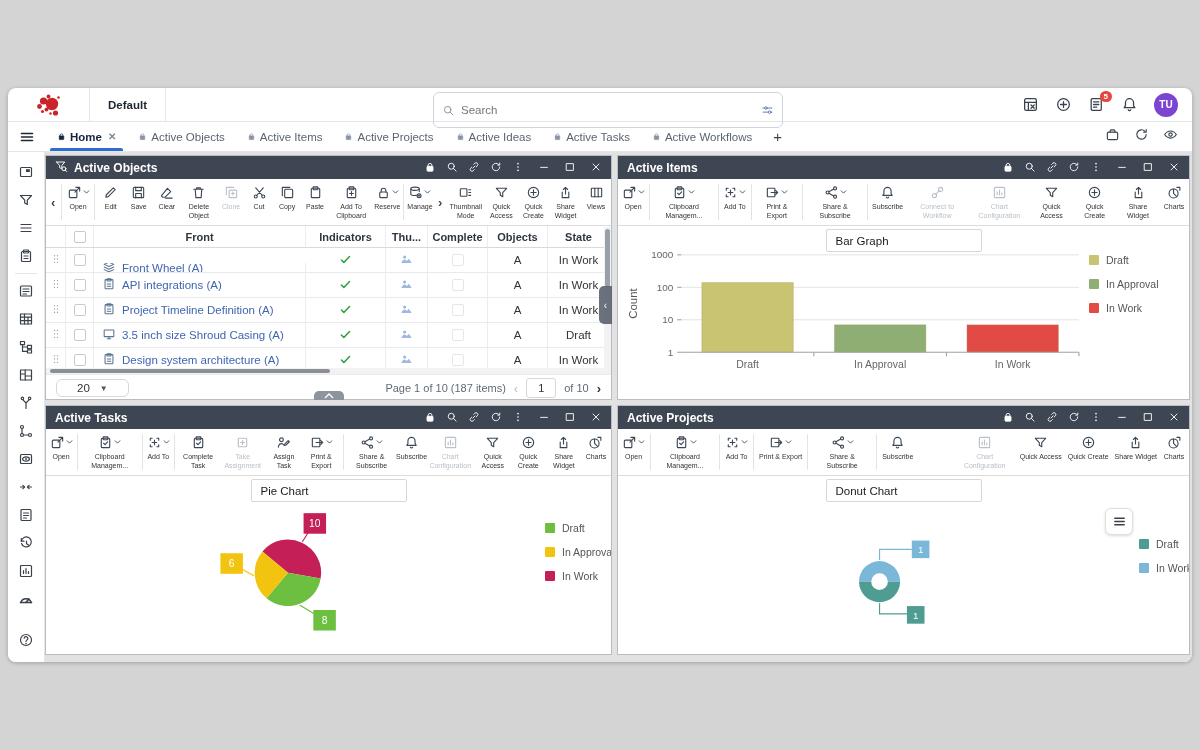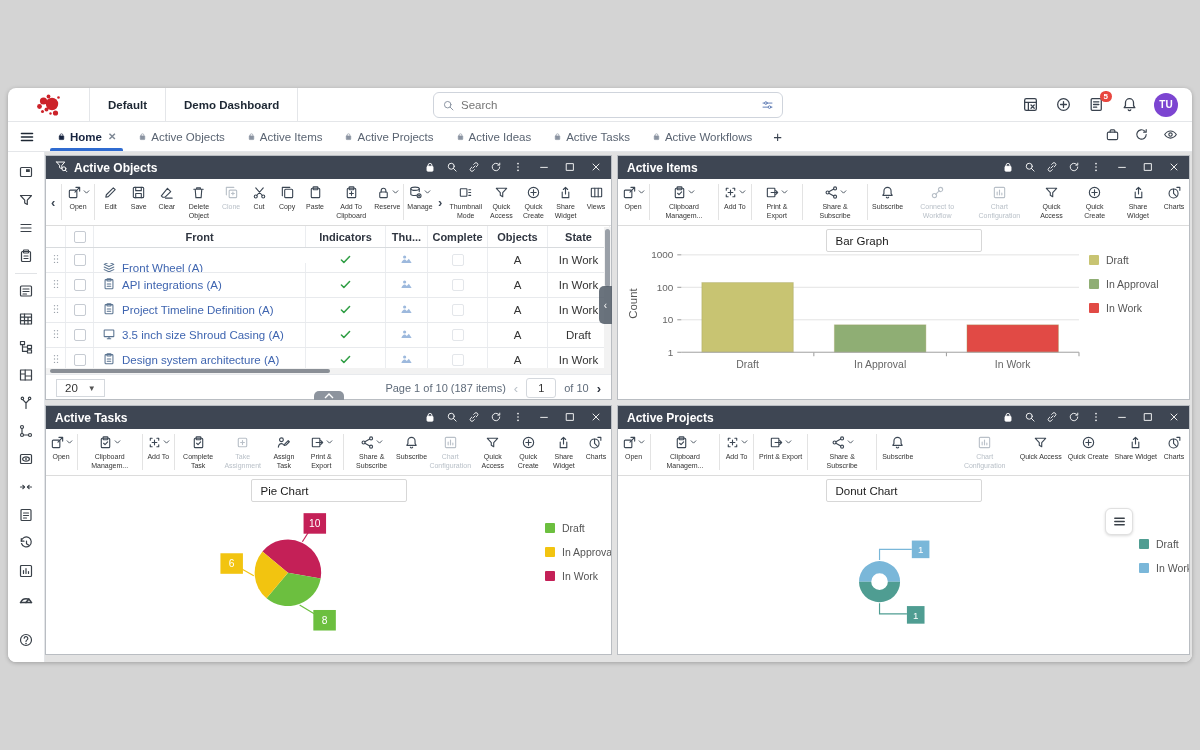--- a/index.html
+++ b/index.html
@@ -5,21 +5,21 @@
   * { margin:0; padding:0; box-sizing:border-box; }
   html,body { width:1200px; height:750px; }
   body { background:#d4d4d4; font-family:"Liberation Sans", sans-serif; position:relative; overflow:hidden; }
   .app { position:absolute; left:8px; top:88px; width:1184px; height:574px; background:#fff; border-radius:8px; box-shadow:0 1px 4px rgba(0,0,0,.25); overflow:hidden; display:flex; flex-direction:column; }
   svg.icn { width:15px; height:15px; stroke:currentColor; fill:none; stroke-width:1.2; stroke-linecap:round; stroke-linejoin:round; flex:none; }
 
   
   .topbar { height:34px; display:flex; align-items:stretch; border-bottom:1px solid #e4e6e9; position:relative; }
   .logo-box { width:82px; display:flex; align-items:center; justify-content:center; border-right:1px solid #e4e6e9; }
   .ws-tab { display:flex; align-items:center; padding:0 18px; font-size:11.5px; font-weight:bold; color:#1d2733; border-right:1px solid #e4e6e9; }
-  .searchbox { position:absolute; left:425px; top:4px; width:350px; height:26px; border:1px solid #cfd4dc; border-radius:6px; display:flex; align-items:center; padding:0 8px; color:#8a93a1; }
+  .searchbox { position:absolute; left:425px; top:4px; width:350px; height:36px; border:1px solid #cfd4dc; border-radius:6px; display:flex; align-items:center; padding:0 8px; color:#8a93a1; }
   .searchbox input { border:none; outline:none; flex:1; font-size:11.5px; margin-left:6px; color:#333; background:transparent; }
   .searchbox .icn { width:13px; height:13px; }
   .top-right { margin-left:auto; display:flex; align-items:center; gap:16px; padding-right:14px; color:#39424e; }
   .top-ic { position:relative; display:flex; }
   .top-ic .icn { width:17px; height:17px; }
   .badge { position:absolute; top:-5px; right:-7px; background:#e8473f; color:#fff; font-size:8px; font-weight:bold; border-radius:8px; padding:1px 4px; }
   .avatar { width:24px; height:24px; border-radius:50%; background:#7c45d1; color:#fff; font-size:10px; font-weight:bold; display:flex; align-items:center; justify-content:center; }
 
   
   .tabbar { height:30px; display:flex; align-items:stretch; border-bottom:1px solid #e4e6e9; }
@@ -75,21 +75,21 @@
   .draghandle { color:#9aa1aa; }
   .thumbic { color:#9db9dd; }
   .checkic { stroke:#2f9e44 !important; stroke-width:1.8 !important; }
 
   .hscroll { height:6px; background:#f2f2f2; position:relative; }
   .hscroll .thumb { position:absolute; left:4px; top:1px; width:280px; height:4px; background:#8a8f96; border-radius:2px; }
   .vscroll { position:absolute; right:0; top:71px; width:7px; height:142px; background:#f2f2f2; }
   .vscroll .thumb { position:absolute; top:2px; left:1px; width:5px; height:58px; background:#9aa0a8; border-radius:3px; }
 
   .pagerow { height:27px; display:flex; align-items:center; padding:0 10px; gap:8px; font-size:11px; color:#5f6b7a; border-top:1px solid #e8eaed; }
-  .psize { display:flex; align-items:center; gap:10px; border:1px solid #d4d8dd; border-radius:0; padding:2px 8px; color:#333; font-size:11.5px; }
+  .psize { display:flex; align-items:center; gap:10px; border:1px solid #d4d8dd; border-radius:6px; padding:2px 20px; color:#333; font-size:11.5px; }
   .psize .dn { font-size:8px; color:#555; }
   .pageinfo { margin-left:auto; }
   .pg-prev { color:#b9c0c8; font-size:13px; }
   .pg-next { color:#2f3540; font-size:13px; font-weight:bold; }
   .pg-input { width:30px; height:20px; border:1px solid #d4d8dd; border-radius:3px; text-align:center; font-size:11px; color:#333; }
 
   .collapse-up { position:absolute; left:50%; bottom:-1px; transform:translateX(-50%); width:30px; height:9px; background:#8d949e; border-radius:5px 5px 0 0; display:flex; align-items:center; justify-content:center; z-index:5; }
   .collapse-left { position:absolute; right:-1px; top:130px; width:13px; height:38px; background:rgba(80,90,102,.85); border-radius:5px 0 0 5px; display:flex; align-items:center; justify-content:center; color:#fff; font-size:10px; z-index:5; }
 
   
@@ -116,23 +116,20 @@
             <circle cx="21.5" cy="21" r="2.6"></circle>
             <circle cx="8.5" cy="19.5" r="1.5"></circle>
           <circle cx="14.5" cy="4.5" r="1.9"></circle>
             <circle cx="24.5" cy="5.5" r="1.3"></circle>
             <circle cx="16.5" cy="21.5" r="1.2"></circle>
         </g>
       </svg>
     </div>
     <div class="ws-tab">
         <span>Default</span>
-      </div>
-    <div class="ws-tab">
-        <span>Demo Dashboard</span>
       </div>
     <div class="searchbox">
       <svg class="icn" viewBox="0 0 16 16">
           <circle cx="7" cy="7" r="4"></circle>
           <path d="M10 10l3.5 3.5"></path>
         </svg>
       <input type="text" placeholder="Search" style="">
       <svg class="icn" viewBox="0 0 16 16" style="color:#5f7bb4">
           <path d="M2.5 5h11M2.5 10h11"></path>
           <circle cx="6" cy="5" r="1.6" fill="#fff"></circle>

